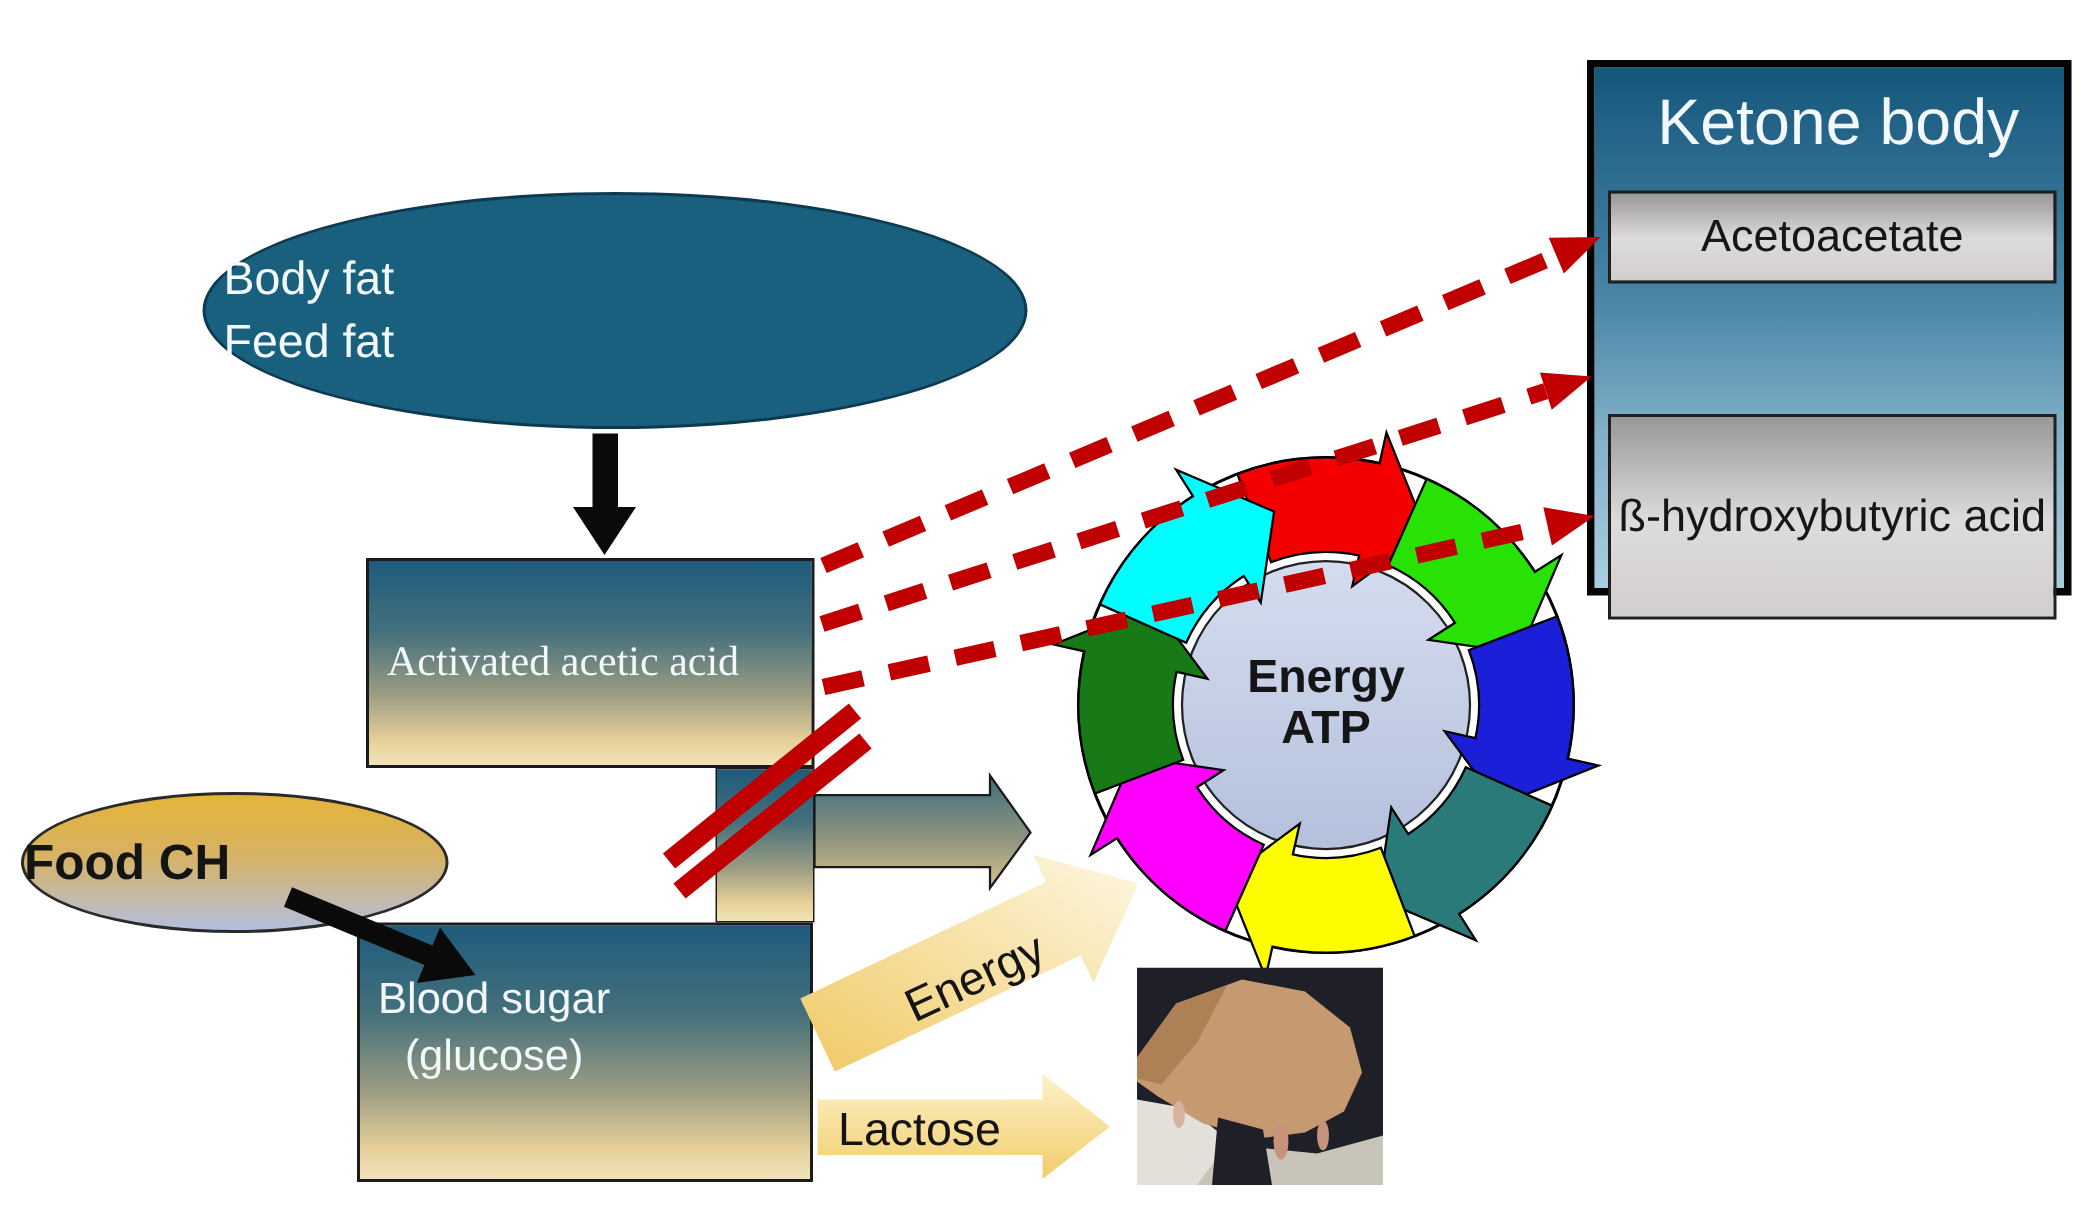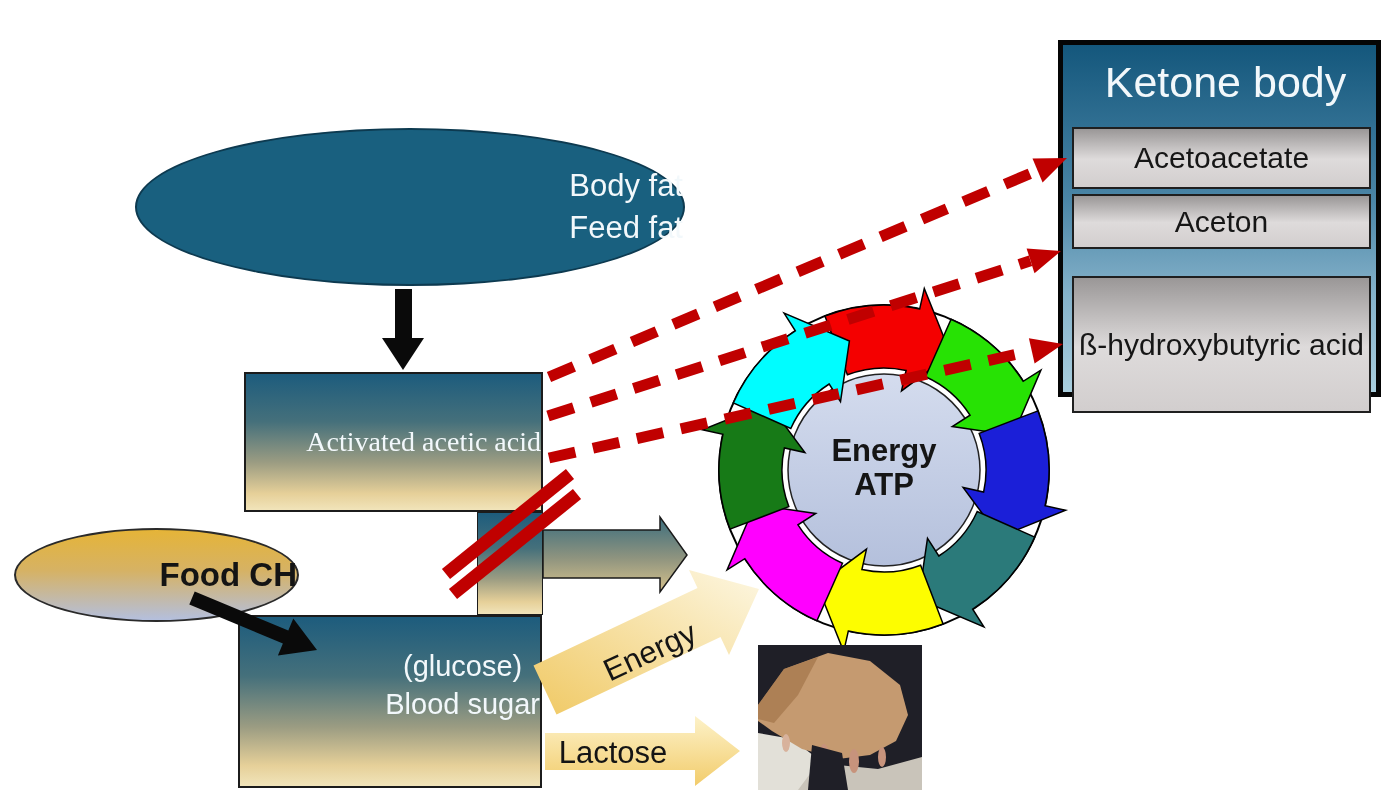--- a/index.html
+++ b/index.html
@@ -1,20 +1,20 @@
 <!DOCTYPE html>
 <html><head>
 <meta charset="utf-8">
 <style>
   html,body{margin:0;padding:0;background:#ffffff;}
   #stage{position:relative;width:1392px;height:807px;background:#ffffff;overflow:hidden;
          font-family:"Liberation Sans", sans-serif;}
   #stage *{box-sizing:border-box;}
   .abs{position:absolute;}
-  .node{display:flex;align-items:center;justify-content:flex-end;text-align:center;z-index:1;}
+  .node{display:flex;align-items:center;justify-content:flex-start;text-align:center;z-index:1;}
   .ellipse{border-radius:50%;}
   .wtext{color:#f2f8fb;padding-left:12px;}
   .dtext{color:#141414;}
   #body-fat{left:135px;top:128px;width:550px;height:158px;border:2px solid #0d3a50;
             font-size:31px;line-height:42px;}
   #activated-box{left:244px;top:372px;width:299px;height:140px;border:2px solid #1c1c1c;
             font-size:28px;font-family:Liberation Serif, serif;}
   #connector-bar{left:477px;top:512px;width:66px;height:103px;border:1px solid #1c1c1c;}
   #blood-box{left:238px;top:615px;width:304px;height:173px;border:2px solid #1c1c1c;
             font-size:29px;line-height:38px;padding-bottom:34px;}
@@ -48,36 +48,33 @@
   </div>
 
   <div id="activated-box" class="abs node wtext" style="background: linear-gradient(rgb(29, 92, 125) 0%, rgb(69, 112, 123) 35%, rgb(155, 156, 130) 65%, rgb(230, 208, 153) 88%, rgb(241, 228, 186) 100%);">
     <div>Activated acetic acid</div>
   </div>
 
   <div id="connector-bar" class="abs" style="background: linear-gradient(rgb(29, 92, 125) 0%, rgb(69, 112, 123) 35%, rgb(155, 156, 130) 65%, rgb(230, 208, 153) 88%, rgb(241, 228, 186) 100%);"></div>
 
   <div id="blood-box" class="abs node wtext" style="background: linear-gradient(rgb(29, 92, 125) 0%, rgb(69, 112, 123) 35%, rgb(155, 156, 130) 65%, rgb(230, 208, 153) 88%, rgb(241, 228, 186) 100%);">
     <div>
+      <div>Blood sugar</div>
       <div>(glucose)</div>
-      <div>Blood sugar</div>
     </div>
   </div>
 
   <div id="food-ellipse" class="abs node ellipse dtext" style="background: linear-gradient(rgb(229, 180, 56) 0%, rgb(214, 178, 100) 45%, rgb(180, 191, 221) 100%); font-weight: bold;">
     <div>Food CH</div>
   </div>
 
   <div id="ketone-box" class="abs" style="background: linear-gradient(rgb(20, 87, 124) 0%, rgb(75, 134, 167) 45%, rgb(133, 178, 202) 72%, rgb(169, 206, 222) 100%);">
     <div id="ketone-title" class="abs wtext">Ketone body</div>
     <div id="ketone-item-0" class="abs ketone-item" style="background: linear-gradient(rgb(154, 151, 151) 0%, rgb(222, 219, 219) 52%, rgb(210, 206, 206) 100%);">
       <div>Acetoacetate</div>
-    </div>
-    <div id="ketone-item-1" class="abs ketone-item" style="background: linear-gradient(rgb(154, 151, 151) 0%, rgb(222, 219, 219) 52%, rgb(210, 206, 206) 100%);">
-      <div>Aceton</div>
     </div>
     <div id="ketone-item-2" class="abs ketone-item" style="background: linear-gradient(rgb(154, 151, 151) 0%, rgb(222, 219, 219) 52%, rgb(210, 206, 206) 100%);">
       <div>ß-hydroxybutyric acid</div>
     </div>
   </div>
 
   <svg id="overlay" width="1392" height="807" viewBox="0 0 1392 807">
     <defs id="svg-defs">
       <clipPath id="cowclip">
           <rect x="0" y="0" width="164" height="145"></rect>

